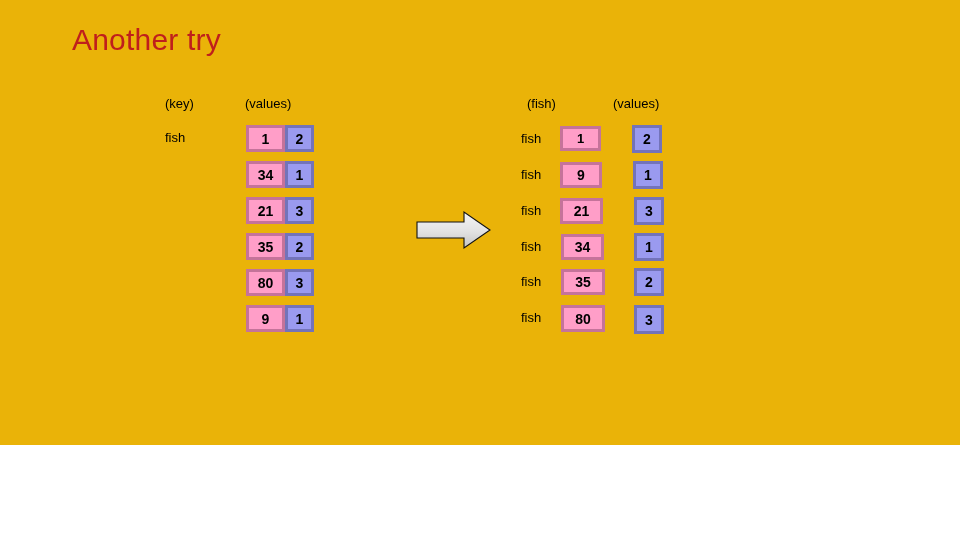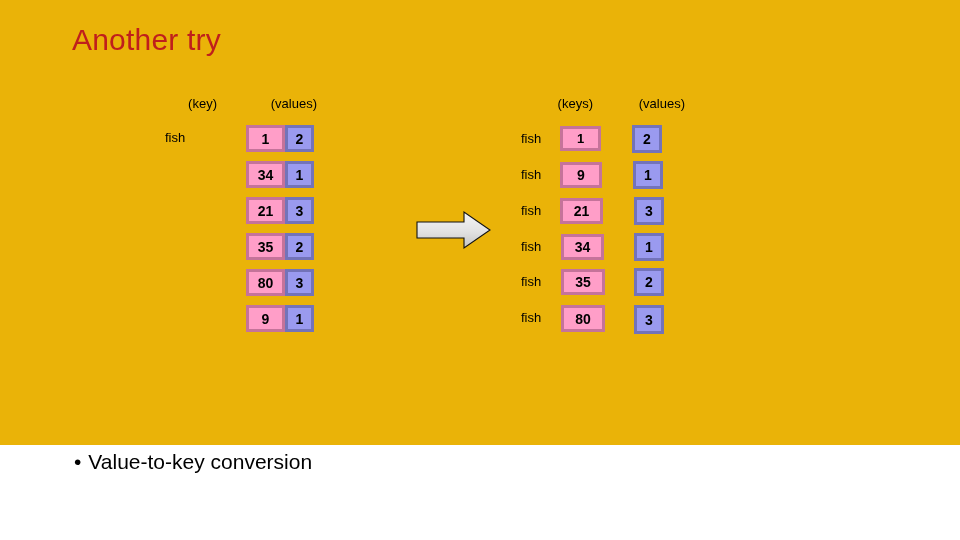--- a/index.html
+++ b/index.html
@@ -36,21 +36,21 @@
     letter-spacing: 0.2px;
   }
 
   
   .hdr {
     position: absolute;
     font-size: 13px;
     line-height: 16px;
     color: #000000;
     white-space: nowrap;
-    text-align: right;
+    text-align: left;
   }
   .rowlabel {
     position: absolute;
     font-size: 13px;
     line-height: 16px;
     color: #000000;
     white-space: nowrap;
     text-align: left;
   }
 
@@ -146,21 +146,21 @@
           <stop offset="55%" stop-color="#e2e2e2"></stop>
           <stop offset="100%" stop-color="#c4c4c4"></stop>
         </linearGradient>
       </defs>
       <polygon points="1,12 48,12 48,2 74,20 48,38 48,28 1,28" fill="url(#agrad)" stroke="#111111" stroke-width="1.1" stroke-linejoin="miter"></polygon>
     </svg>
   </div>
 
   <div id="right-table">
 
-    <div class="hdr" style="left:527px; top:96px; width:66px;">(keys)</div>
+    <div class="hdr" style="left:527px; top:96px; width:66px;">(fish)</div>
 
     <div class="hdr" style="left:613px; top:96px; width:72px;">(values)</div>
 
     <div class="rowlabel" style="left:521px; top:131px; width:36px;">fish</div>
     <div class="cell pink small-num" style="left:560px; top:126px; width:41px; height:25px;">1</div>
     <div class="cell blue" style="left:632px; top:125px; width:30px; height:28px;">2</div>
 
     <div class="rowlabel" style="left:521px; top:167px; width:36px;">fish</div>
     <div class="cell pink" style="left:560px; top:162px; width:42px; height:26px;">9</div>
     <div class="cell blue" style="left:633px; top:161px; width:30px; height:28px;">1</div>
@@ -175,17 +175,14 @@
 
     <div class="rowlabel" style="left:521px; top:274px; width:36px;">fish</div>
     <div class="cell pink" style="left:561px; top:269px; width:44px; height:26px;">35</div>
     <div class="cell blue" style="left:634px; top:268px; width:30px; height:28px;">2</div>
 
     <div class="rowlabel" style="left:521px; top:310px; width:36px;">fish</div>
     <div class="cell pink" style="left:561px; top:305px; width:44px; height:27px;">80</div>
     <div class="cell blue" style="left:634px; top:305px; width:30px; height:29px;">3</div>
   </div>
 
-  <div id="bullet">
-    <span class="dot">•</span><span>Value-to-key conversion</span>
-  </div>
 
 </div>
 
 </body></html>

